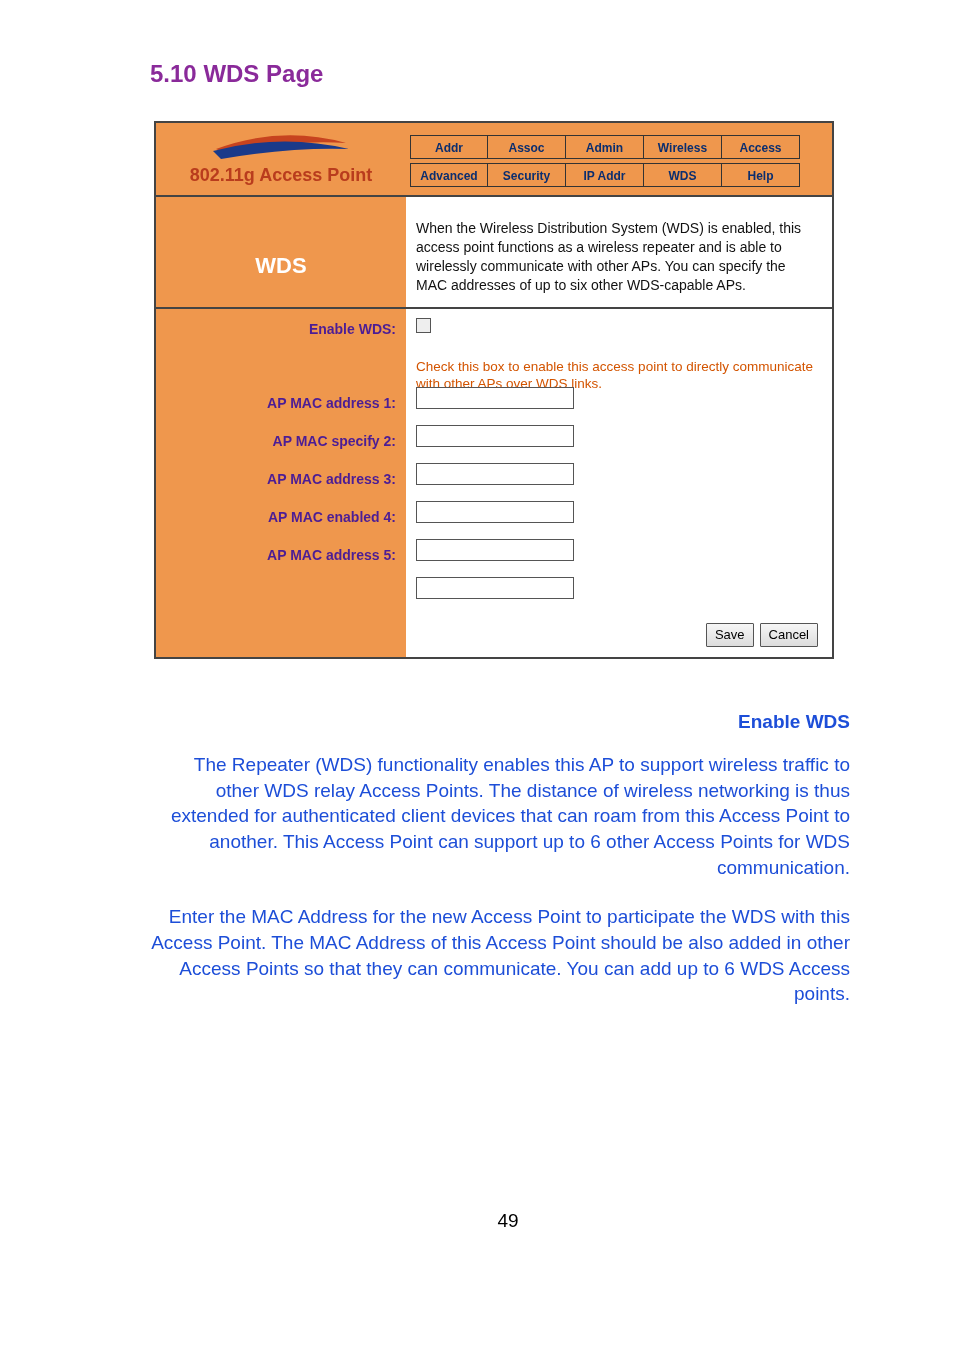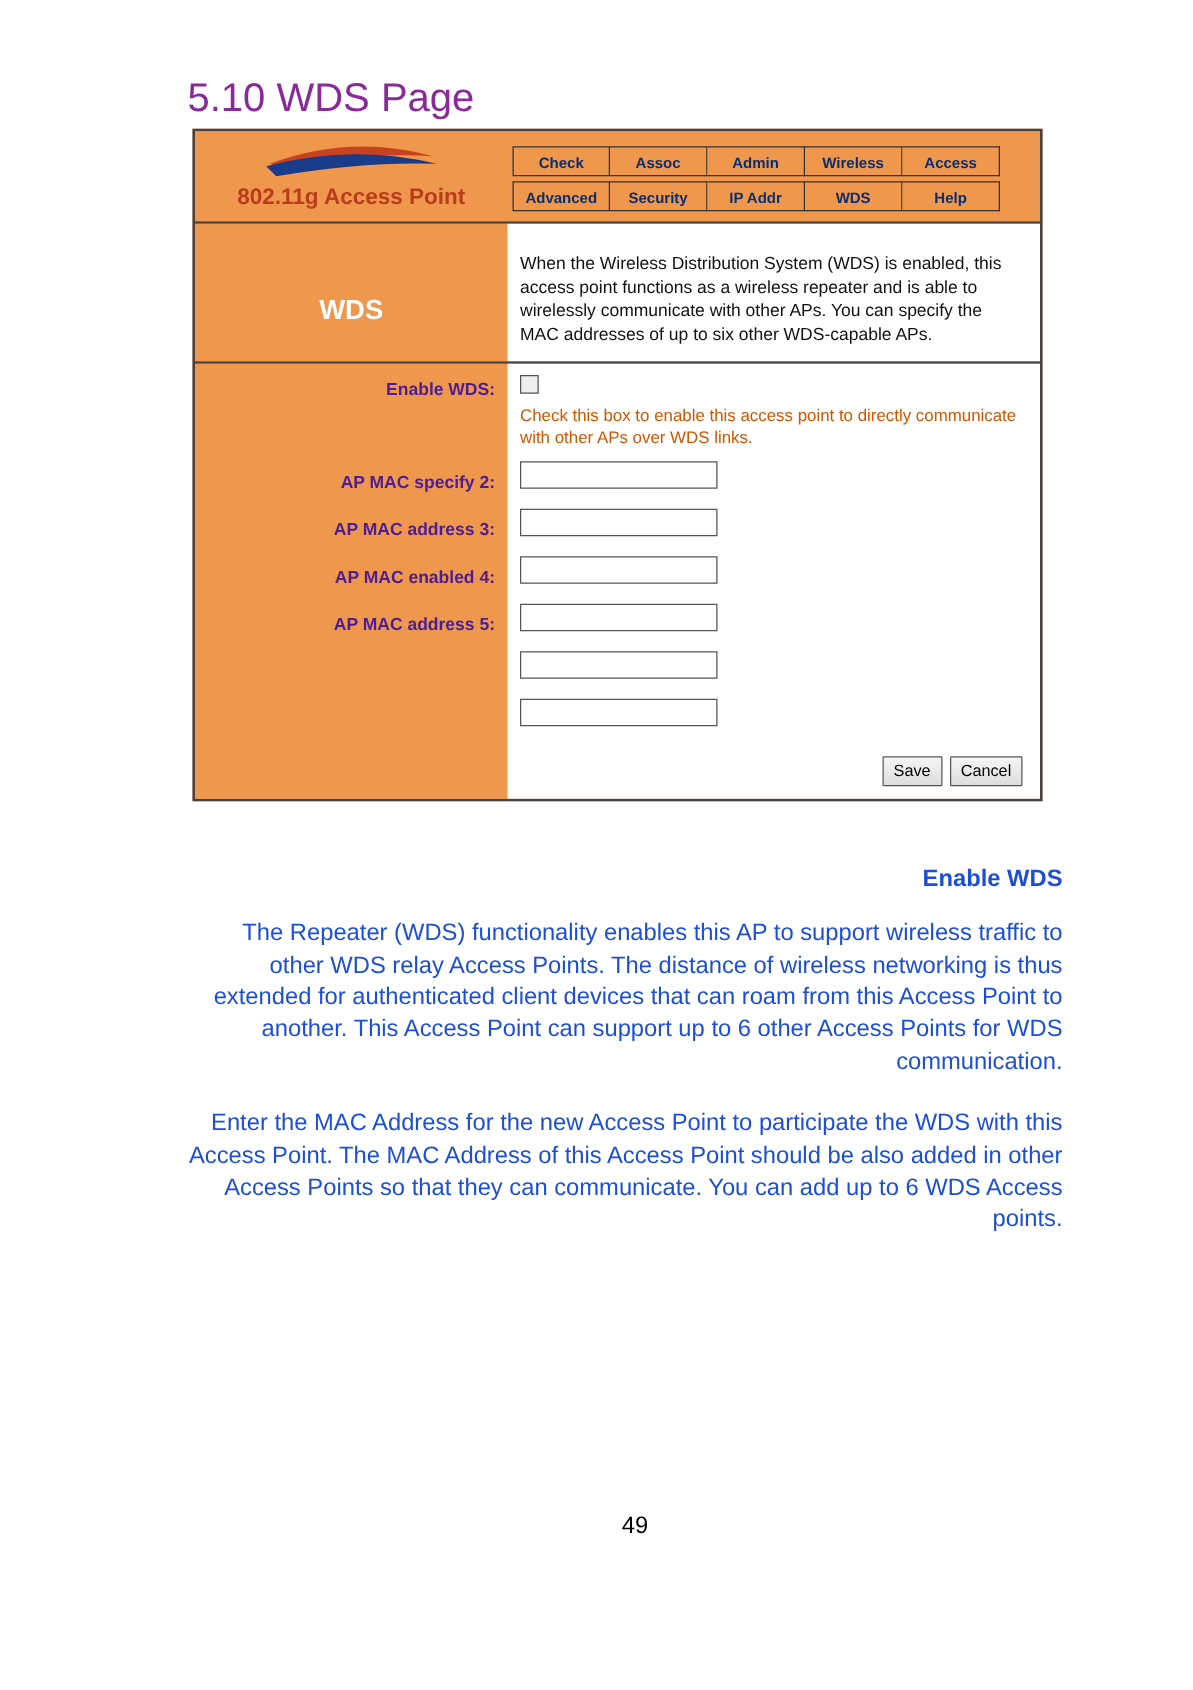--- a/index.html
+++ b/index.html
@@ -8,24 +8,24 @@
       height: 1352px;
       background: #fff;
       font-family: Arial, Helvetica, sans-serif;
       position: relative;
     }
     .page {
       padding: 60px 0 0 0;
     }
     .page-title {
       color: #8a2a9a;
-      font-size: 32px;
-      font-weight: normal;
+      font-size: 24px;
+      font-weight: bold;
       margin-left: 150px;
-      margin-bottom: 6px;
+      margin-bottom: 33px;
     }
     .screenshot-frame {
       width: 680px;
       margin-left: 154px;
       border: 2px solid #444;
       background: #ef974d;
     }
     .ss-top {
       display: flex;
     }
@@ -138,21 +138,21 @@
       width: 15px; height: 15px;
       border: 1px solid #555;
       background: #eee;
       display: inline-block;
       margin-top: 3px;
     }
     .hint {
       color: #d35400;
       font-size: 13.5px;
       line-height: 1.3;
-      margin-top: 6px;
+      margin-top: 22px;
     }
     .txt-input {
       width: 158px;
       height: 22px;
       border: 1px solid #555;
       background: #fff;
       padding: 2px 4px;
       font-size: 13px;
     }
     .button-row {
@@ -209,21 +209,21 @@
         <div class="logo-swoosh">
           <svg width="140" height="30" viewBox="0 0 140 30">
             <path d="M5 18 Q70 -6 135 12 Q78 8 18 24 Z" fill="#c7431f"></path>
             <path d="M2 20 Q70 2 138 18 Q80 16 10 28 Z" fill="#1a3a8a"></path>
           </svg>
         </div>
         <div class="logo-text">802.11g Access Point</div>
       </div>
       <div class="ss-tabs-area">
         <div class="tab-row">
-          <div class="tab-cell">Check</div>
+          <div class="tab-cell">Addr</div>
           <div class="tab-cell">Assoc</div>
           <div class="tab-cell">Admin</div>
           <div class="tab-cell">Wireless</div>
           <div class="tab-cell">Access</div>
         </div>
         <div class="tab-row">
           <div class="tab-cell">Advanced</div>
           <div class="tab-cell">Security</div>
           <div class="tab-cell">IP Addr</div>
           <div class="tab-cell">WDS</div>
@@ -237,20 +237,21 @@
         <div class="wds-title">WDS</div>
       </div>
       <div class="ss-right">
         <p style="margin-top:14px">When the Wireless Distribution System (WDS) is enabled, this access point functions as a wireless repeater and is able to wirelessly communicate with other APs. You can specify the MAC addresses of up to six other WDS-capable APs.</p>
       </div>
     </div>
 
     <div class="ss-form-wrap">
       <div class="labels-wrap">
         <div class="lab-line first">Enable WDS:</div>
+        <div class="lab-line">AP MAC address 1:</div>
         <div class="lab-line">AP MAC specify 2:</div>
         <div class="lab-line">AP MAC address 3:</div>
         <div class="lab-line">AP MAC enabled 4:</div>
         <div class="lab-line">AP MAC address 5:</div>
       </div>
       <div class="inputs-wrap">
         <div class="input-line first">
           <span class="chk"></span>
           <div class="hint">Check this box to enable this access point to directly communicate with other APs over WDS links.</div>
         </div>

